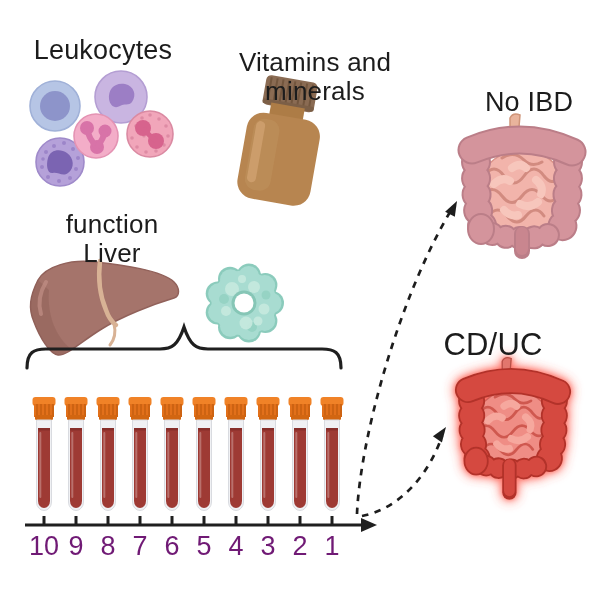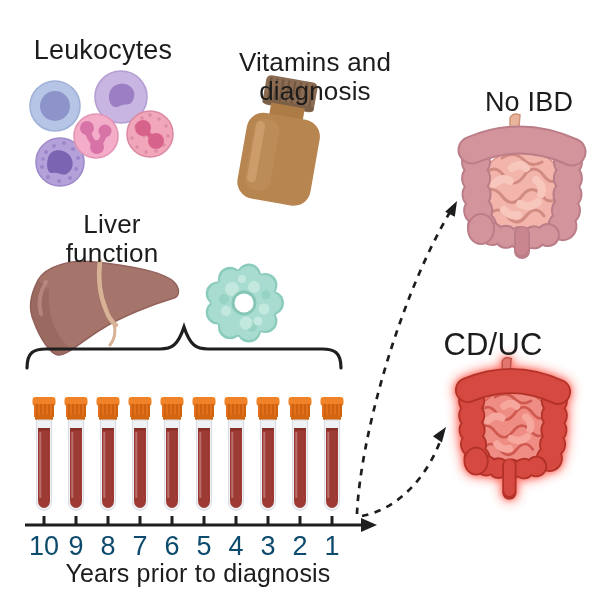--- a/index.html
+++ b/index.html
@@ -1,21 +1,21 @@
 <!DOCTYPE html>
 <html><head>
 <meta charset="utf-8">
 <style>
   html,body{margin:0;padding:0;background:#ffffff;}
   #canvas{
     position:relative;width:600px;height:610px;background:#ffffff;overflow:hidden;
     font-family:"Liberation Sans", sans-serif;color:#1c1c1c;border-radius:7px;
   }
   .lbl{position:absolute;text-align:center;font-size:26px;line-height:29px;color:#1c1c1c;letter-spacing:0.2px;}
-  .tick{position:absolute;width:40px;text-align:center;font-size:27px;color:#0c4a6e;}
+  .tick{position:absolute;width:40px;text-align:center;font-size:27px;color:#701a75;}
   #art{position:absolute;left:0;top:0;}
 </style>
 </head>
 <body>
 
 <div id="canvas">
 
   <svg id="art" width="600" height="610" viewBox="0 0 600 610">
     <defs>
       <symbol id="tube" viewBox="0 0 26 118">
@@ -269,41 +269,40 @@
       <ellipse cx="29" cy="119" rx="13" ry="15" fill="#d5483f" stroke="#b23229" stroke-width="2"></ellipse>
       <path d="M66,124 L66,154" stroke="#b23229" stroke-width="16" stroke-linecap="round" fill="none"></path>
       <path d="M66,123 L66,152" stroke="#d5483f" stroke-width="12" stroke-linecap="round" fill="none"></path>
     </g>
   </svg>
 
   <div class="lbl" style="left:20px;top:36px;width:166px;font-size:27px;">Leukocytes</div>
 
   <div class="lbl" style="left:195px;top:48px;width:162px;margin-left:39px;">
     <div>Vitamins and</div>
-    <div>diagnosis</div>
+    <div>minerals</div>
   </div>
 
   <div class="lbl" style="left:42px;top:210px;width:140px;">
+    <div>function</div>
     <div>Liver</div>
-    <div>function</div>
   </div>
 
   <div class="lbl" style="left:197px;top:210px;width:122px;">
   </div>
 
   <div class="lbl" style="left:469px;top:88px;width:120px;font-size:27px;">No IBD</div>
 
   <div class="lbl" style="left:433px;top:330px;width:120px;font-size:31px;">CD/UC</div>
 
   <span class="tick" style="left:24px;top:531px;">10</span>
   <span class="tick" style="left:56px;top:531px;">9</span>
   <span class="tick" style="left:88px;top:531px;">8</span>
   <span class="tick" style="left:120px;top:531px;">7</span>
   <span class="tick" style="left:152px;top:531px;">6</span>
   <span class="tick" style="left:184px;top:531px;">5</span>
   <span class="tick" style="left:216px;top:531px;">4</span>
   <span class="tick" style="left:248px;top:531px;">3</span>
   <span class="tick" style="left:280px;top:531px;">2</span>
   <span class="tick" style="left:312px;top:531px;">1</span>
 
-  <div class="lbl" style="left:48px;top:559px;width:300px;font-size:25px;">Years prior to diagnosis</div>
 
 </div>
 
 </body></html>

